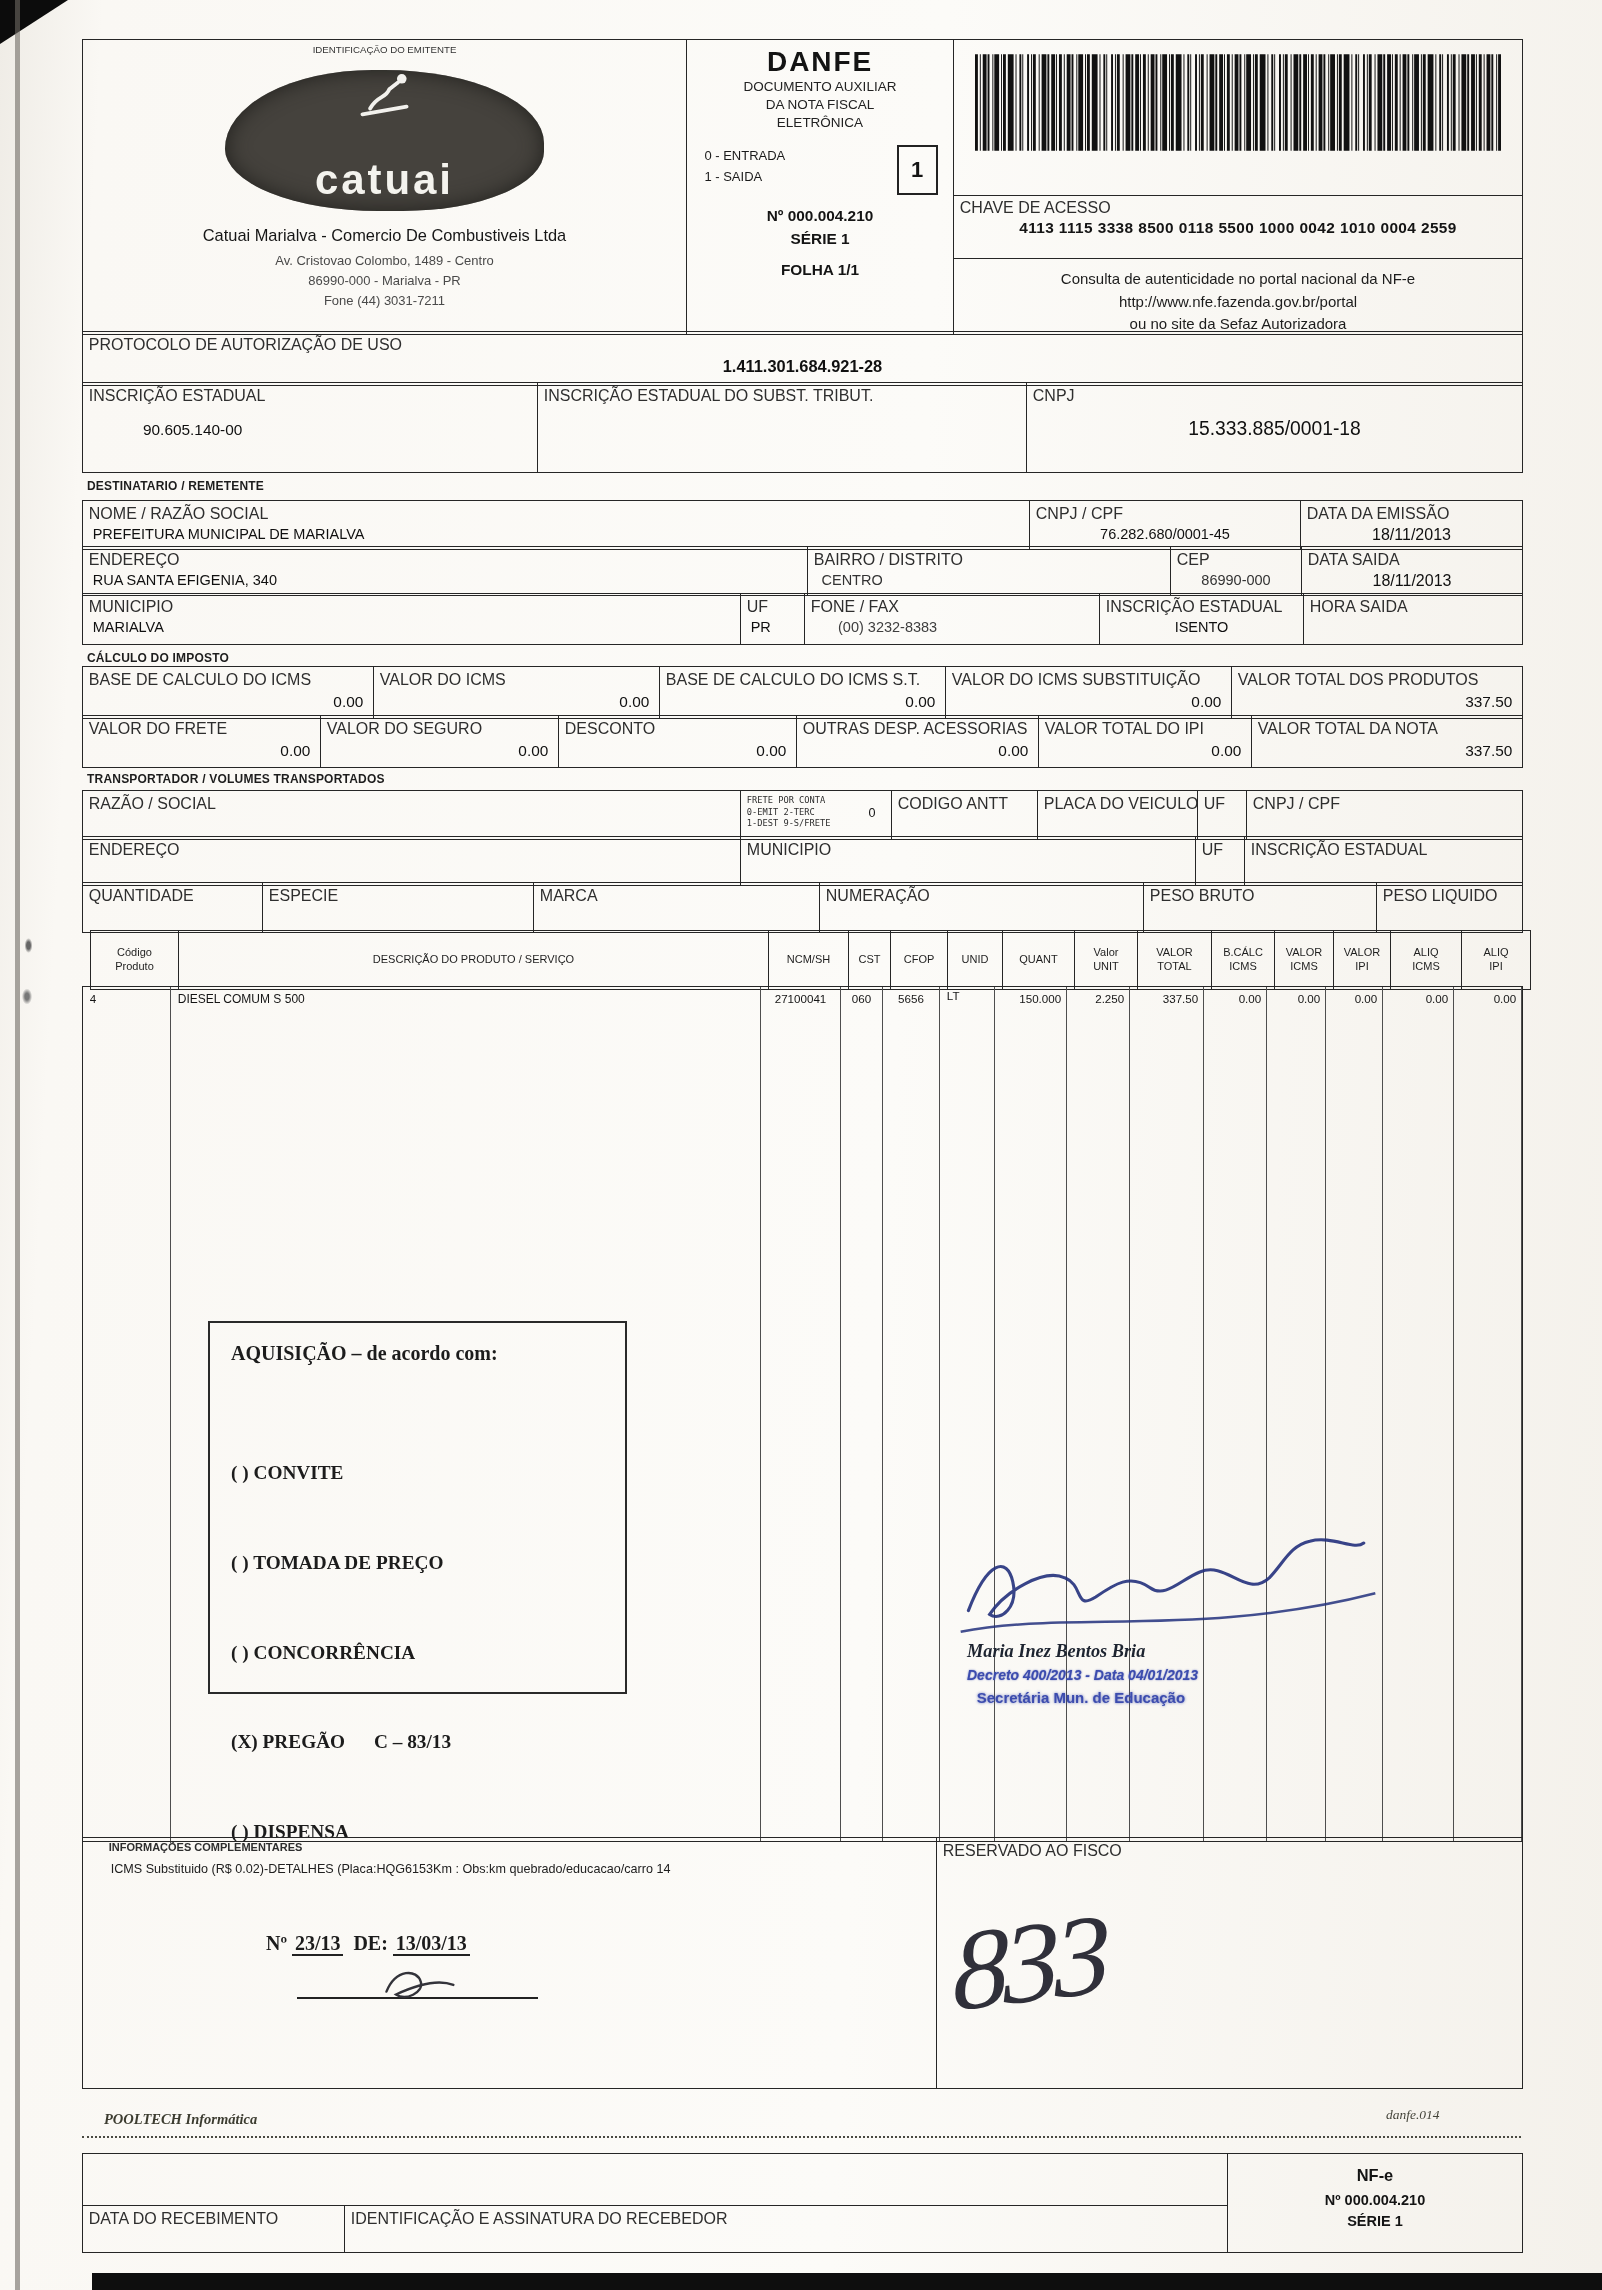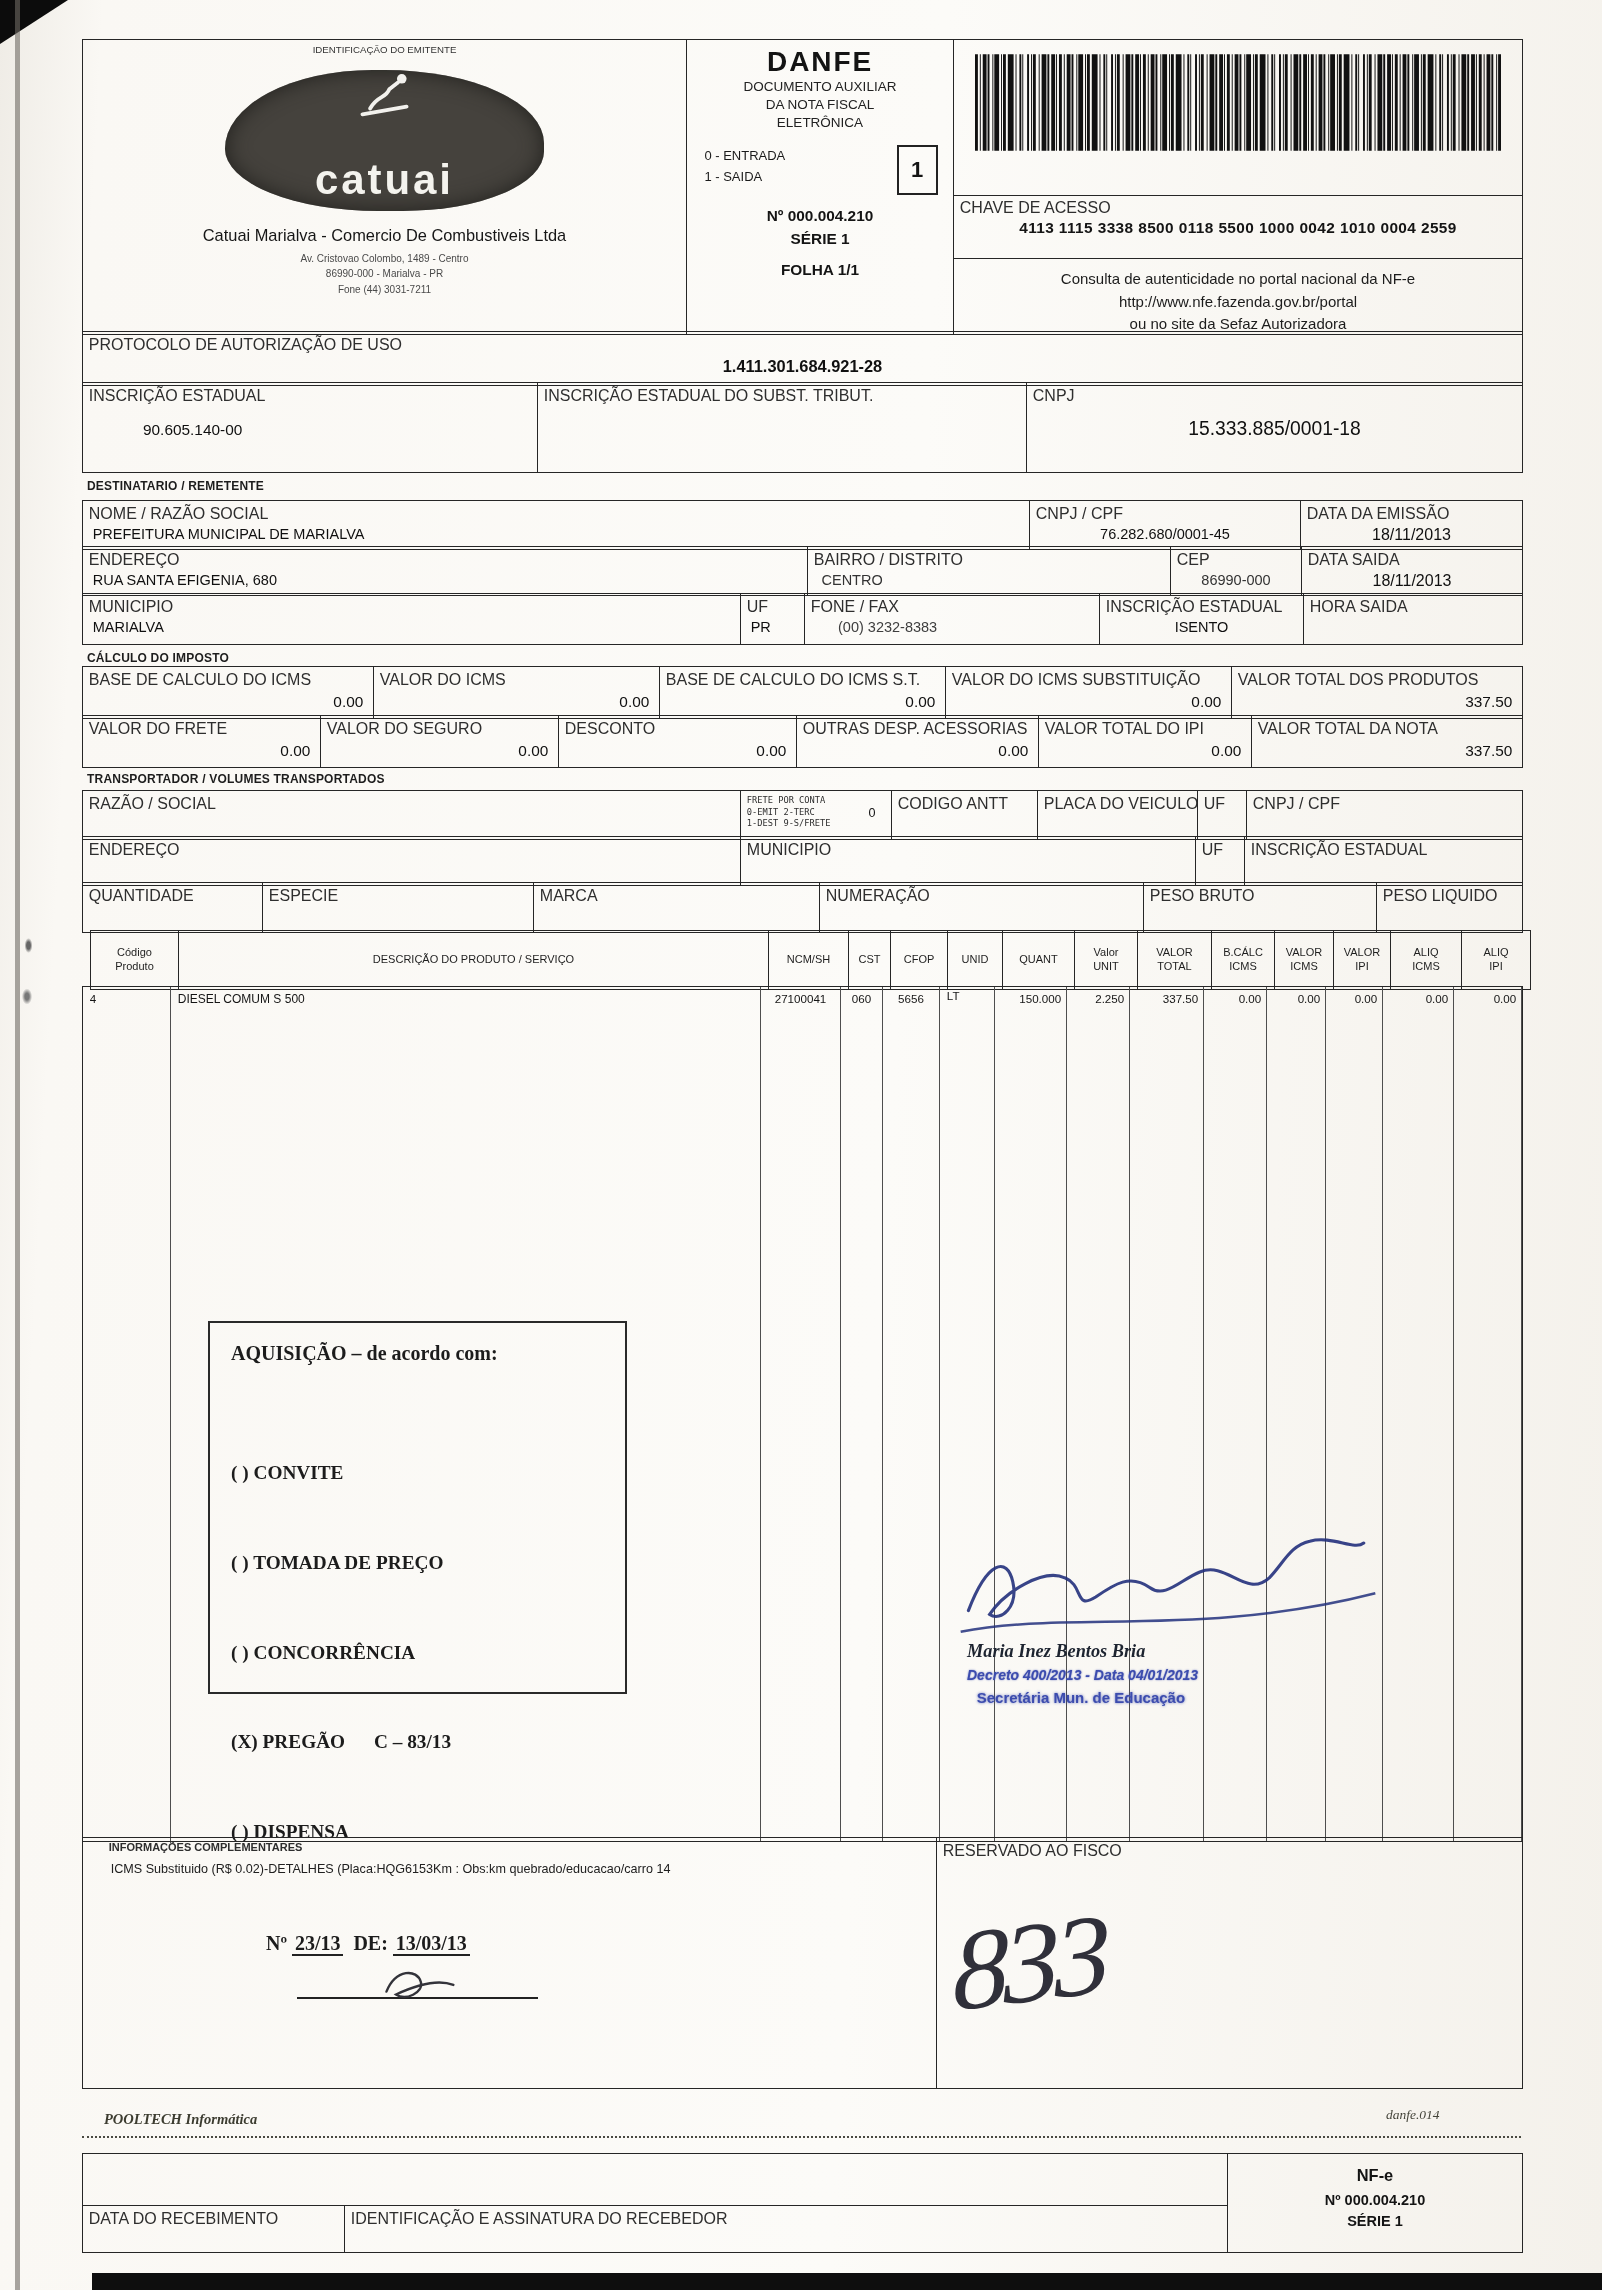--- a/index.html
+++ b/index.html
@@ -16,21 +16,21 @@
   .vr{position:absolute;right:9.7px;bottom:6.8px;font-size:15.4px;color:#101010;}
   .sect{position:absolute;font-weight:bold;font-size:12px;color:#1d1d1d;letter-spacing:0.2px;}
   .bold{font-weight:bold;}
   
   .emit-label{font-size:9.7px;text-align:center;padding-top:3.9px;color:#333;}
   .logo{position:relative;width:319px;height:141px;margin:9.7px auto 0;background:#45423d;
         border-radius:48% 52% 46% 50% / 58% 54% 44% 46%;box-shadow:inset 0 0 21px #21201d;}
   .logo-text{position:absolute;bottom:7.7px;width:100%;text-align:center;color:#f4f3ee;
         font-weight:bold;font-size:42px;letter-spacing:2.9px;}
   .company{font-size:16.4px;text-align:center;margin-top:14.5px;color:#161616;}
-  .addr{font-size:10px;color:#4a4a4a;text-align:center;line-height:1.55;}
+  .addr{font-size:13px;color:#4a4a4a;text-align:center;line-height:1.55;}
   .danfe-title{font-weight:bold;font-size:28px;text-align:center;letter-spacing:1.9px;margin-top:5.8px;}
   .danfe-sub{font-size:13.5px;text-align:center;line-height:1.35;color:#222;}
   .es-block{position:relative;margin-top:12.6px;padding-left:17.4px;height:50px;}
   .es-line{font-size:13px;line-height:1.65;color:#1b1b1b;}
   .tipo-box{position:absolute;right:15.4px;top:0;width:37px;height:46px;border:2.4px solid #222;
         display:flex;align-items:center;justify-content:center;font-size:22px;font-weight:bold;}
   .num-line{font-weight:bold;font-size:15.4px;text-align:center;}
   .bz2{height:62px;border-top:1.9px solid #262626;}
   .bz3{border-top:1.9px solid #262626;padding-top:9.7px;height:86px;}
   .chave-val{font-weight:bold;font-size:15.4px;text-align:center;margin-top:1.9px;letter-spacing:0.4px;}
@@ -158,21 +158,21 @@
     </div>
     <div class="cell" style="flex:1;">
       <div class="lbl">DATA DA EMISSÃO</div>
       <div class="val cen" style="font-size:16px;">18/11/2013</div>
     </div>
   </div>
 
   <div class="row" style="left:82px;top:546px;width:1439px;height:48px;">
     <div class="cell" style="flex:0 0 724px;">
       <div class="lbl">ENDEREÇO</div>
-      <div class="val">RUA SANTA EFIGENIA, 680</div>
+      <div class="val">RUA SANTA EFIGENIA, 340</div>
     </div>
     <div class="cell" style="flex:0 0 362px;">
       <div class="lbl">BAIRRO / DISTRITO</div>
       <div class="val" style="padding-left:13.5px;color:#333;">CENTRO</div>
     </div>
     <div class="cell" style="flex:0 0 130px;">
       <div class="lbl">CEP</div>
       <div class="val cen" style="color:#333;">86990-000</div>
     </div>
     <div class="cell" style="flex:1;">

